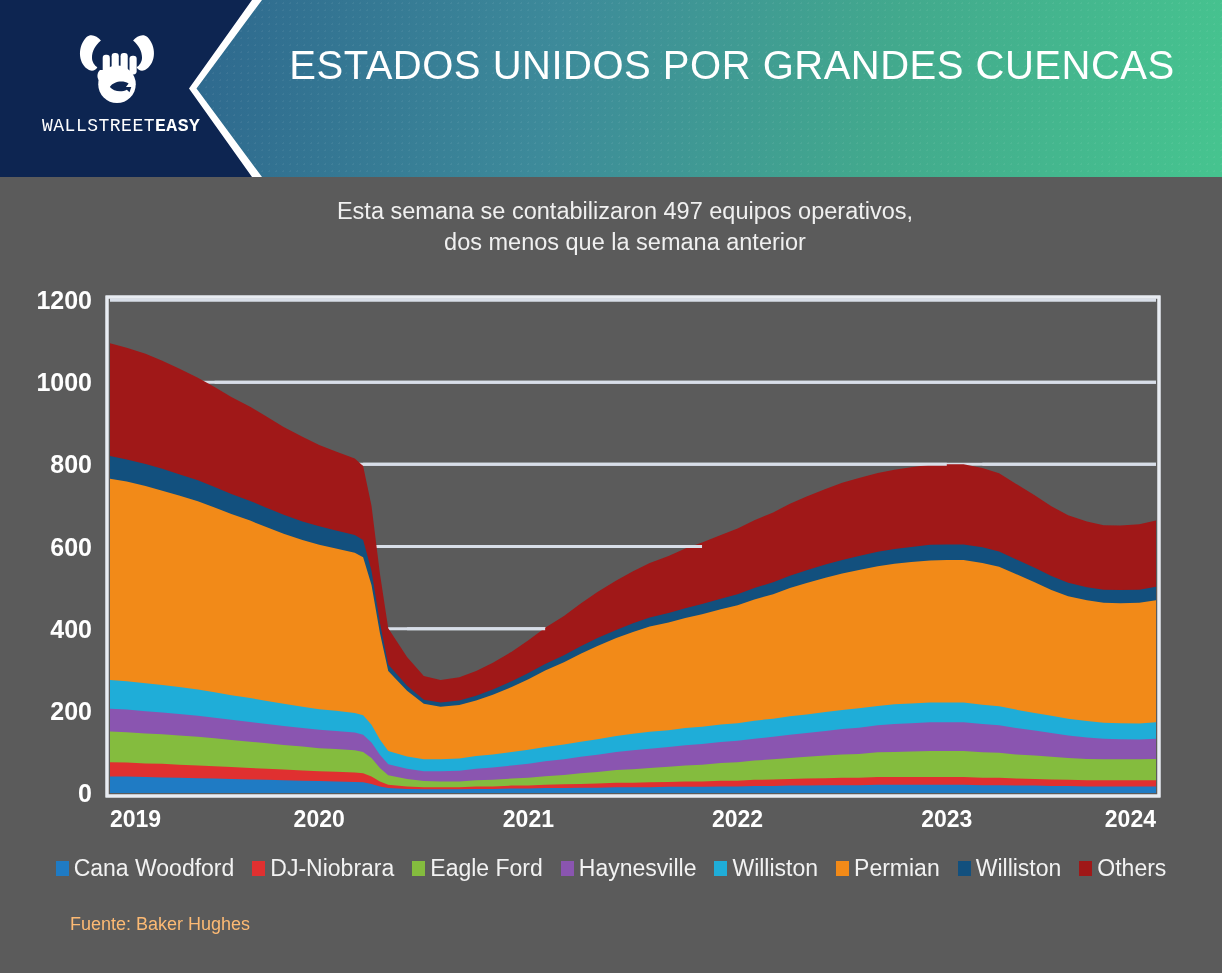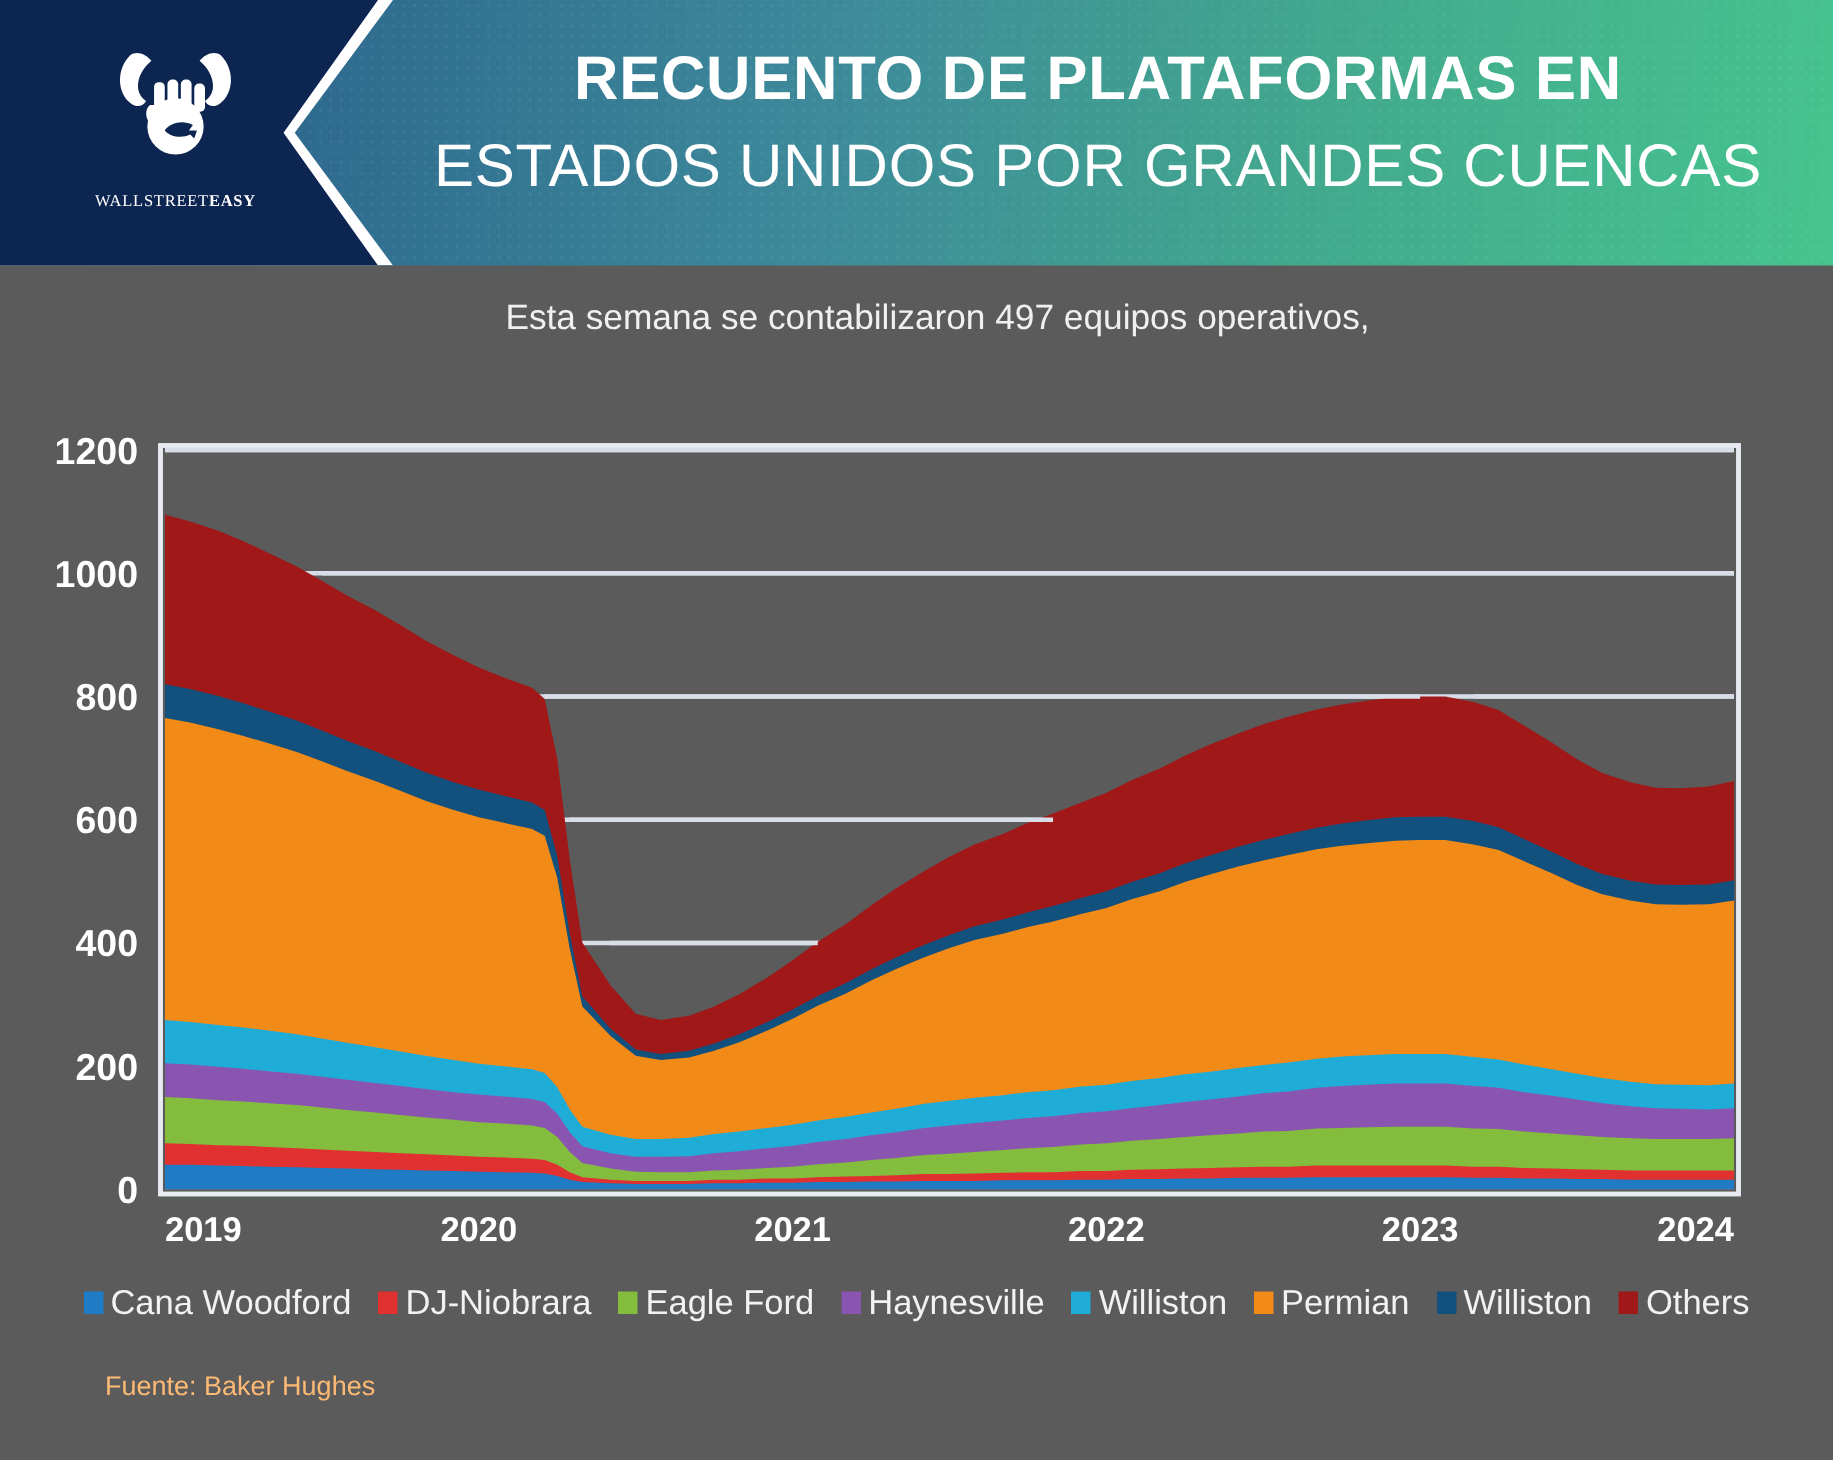--- a/index.html
+++ b/index.html
@@ -35,22 +35,22 @@
     background: #ffffff;
     clip-path: polygon(0 0, 100% 0, 75% 50%, 100% 100%, 0 100%);
     z-index: 2;
   }
   #logo-wrap {
     position: absolute; left: 42px; top: 28px; width: 150px; height: 120px;
     z-index: 4; text-align: center;
   }
   #logo-mark { width: 108px; height: 84px; display: block; margin: 0 auto; }
   #logo-text {
-    margin-top: 16px; font-size: 11px; letter-spacing: .5px; color: #ffffff;
-    font-family: Liberation Serif, serif; font-weight: 400; white-space: nowrap;
+    margin-top: 4px; font-size: 18px; letter-spacing: .5px; color: #ffffff;
+    font-family: Liberation Mono, monospace; font-weight: 400; white-space: nowrap;
   }
   #logo-text b { font-weight: 700; }
 
   #title-block {
     position: absolute; left: 252px; top: 30px; width: 960px; z-index: 5;
     text-align: center; color: #ffffff;
   }
   #title-line1 {
     font-size: 41px; font-weight: 700; letter-spacing: 0.5px; line-height: 1.12;
     text-transform: uppercase; white-space: nowrap;
@@ -111,27 +111,27 @@
           <path d="M41 47 C37 50, 37 58, 42 61 L50 61 L50 47 Z"></path>
         </g>
         <g fill="#0d2551">
           <path d="M52 66 C56 60, 66 58, 73 62 L70 66 L76 66 L74 72 L71 69 C65 72, 56 71, 52 66 Z"></path>
         </g>
       </svg>
       <div id="logo-text"><span>WALLSTREET</span><b>EASY</b></div>
     </div>
 
     <div id="title-block">
-      <div id="title-line1">RECUENTO DE PLATAFORMAS EN</div>
       <div id="title-line2">ESTADOS UNIDOS POR GRANDES CUENCAS</div>
     </div>
   </div>
 
   <div id="subtitle">
     <span>Esta semana se contabilizaron 497 equipos operativos,</span>
+    <span>dos menos que la semana anterior</span>
   </div>
 
   <div id="chart-zone">
     <svg id="chart-svg" width="1222" height="560">
         <rect x="107" y="7" width="1052" height="499" fill="none" stroke="#e8ecf2" stroke-width="3"></rect>
         <line x1="110" y1="420.83333333333337" x2="1156" y2="420.83333333333337" stroke="#d8dee8" stroke-width="3"></line>
         <line x1="110" y1="338.6666666666667" x2="1156" y2="338.6666666666667" stroke="#d8dee8" stroke-width="3"></line>
         <line x1="110" y1="256.5" x2="1156" y2="256.5" stroke="#d8dee8" stroke-width="3"></line>
         <line x1="110" y1="174.33333333333337" x2="1156" y2="174.33333333333337" stroke="#d8dee8" stroke-width="3"></line>
         <line x1="110" y1="92.16666666666663" x2="1156" y2="92.16666666666663" stroke="#d8dee8" stroke-width="3"></line>

